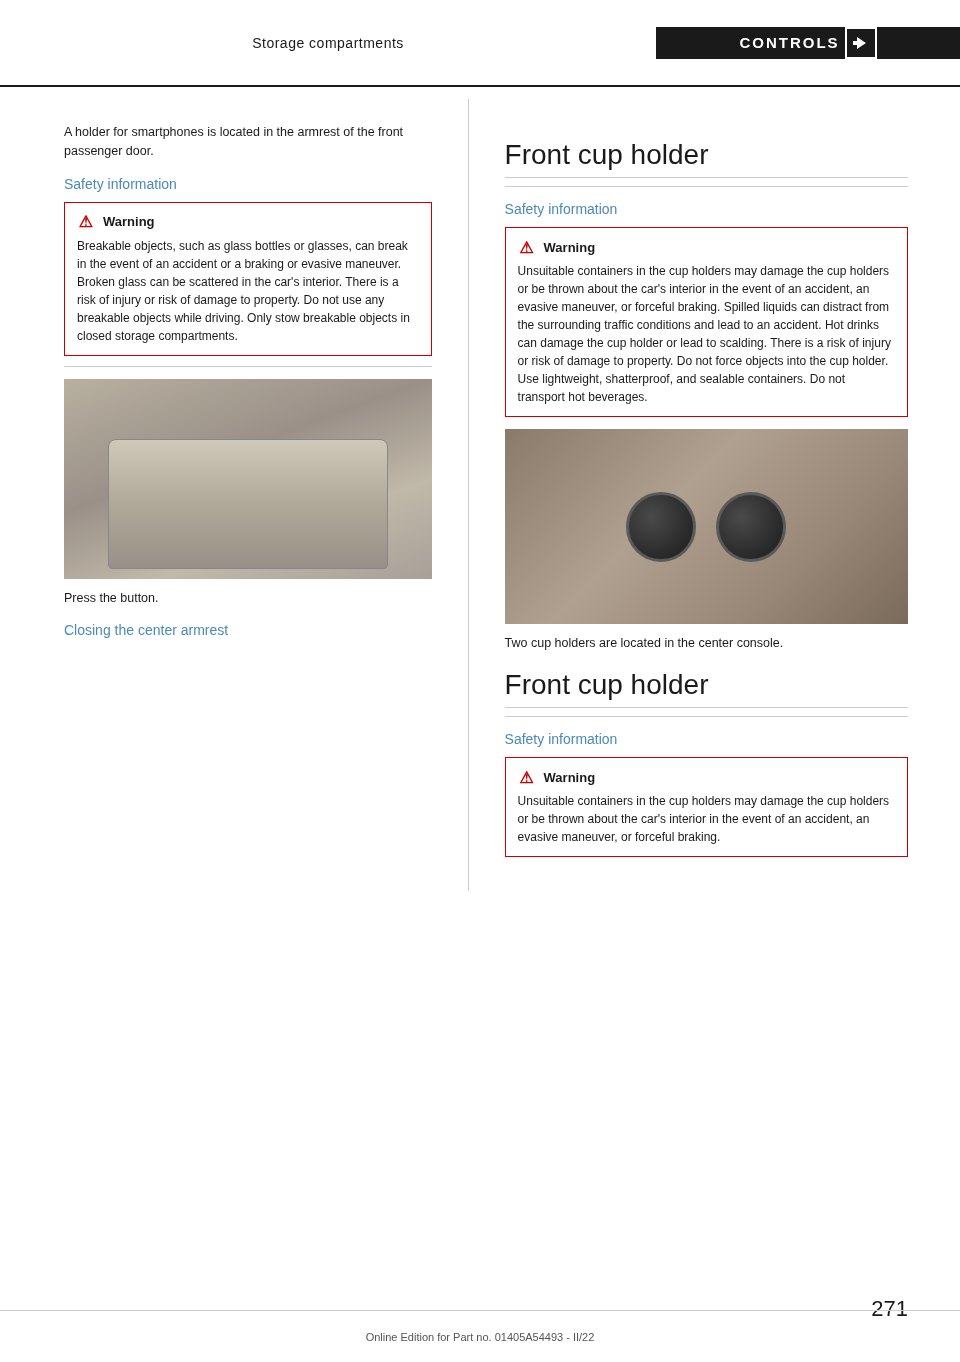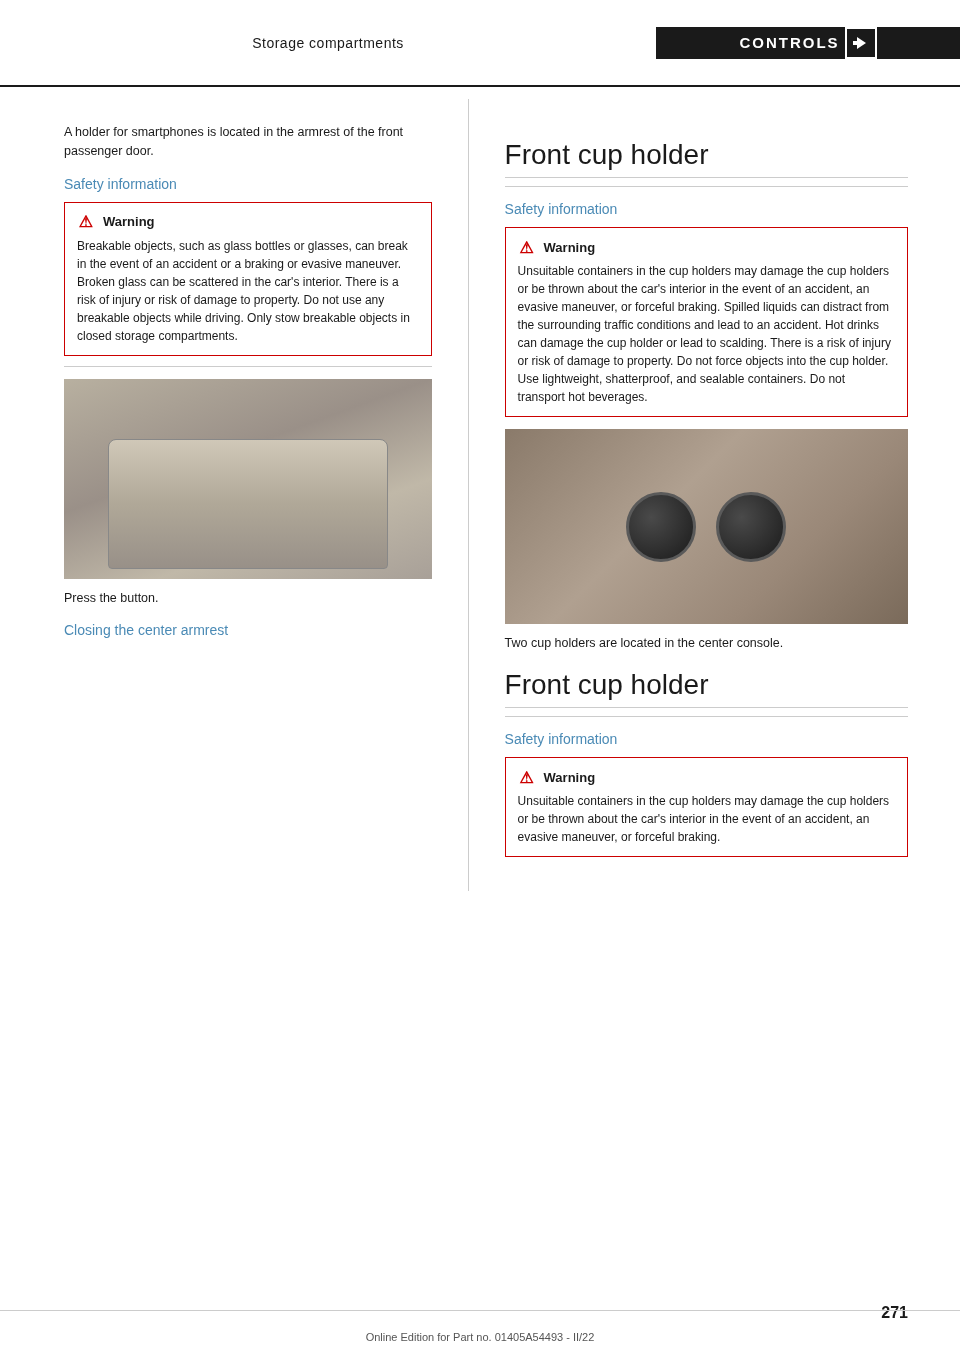--- a/index.html
+++ b/index.html
@@ -190,22 +190,22 @@
       align-items: center;
       justify-content: center;
       border-top: 1px solid #ccc;
       font-size: 11px;
       color: #555;
     }
     .page-number {
       position: absolute;
       bottom: 40px;
       right: 52px;
-      font-size: 16px;
-      font-weight: 700;
+      font-size: 22px;
+      font-weight: 400;
       color: #1a1a1a;
     }
 
     .divider {
       border: none;
       border-top: 1px solid #ccc;
       margin: 6px 0 12px 0;
     }
   </style>
 </head>

